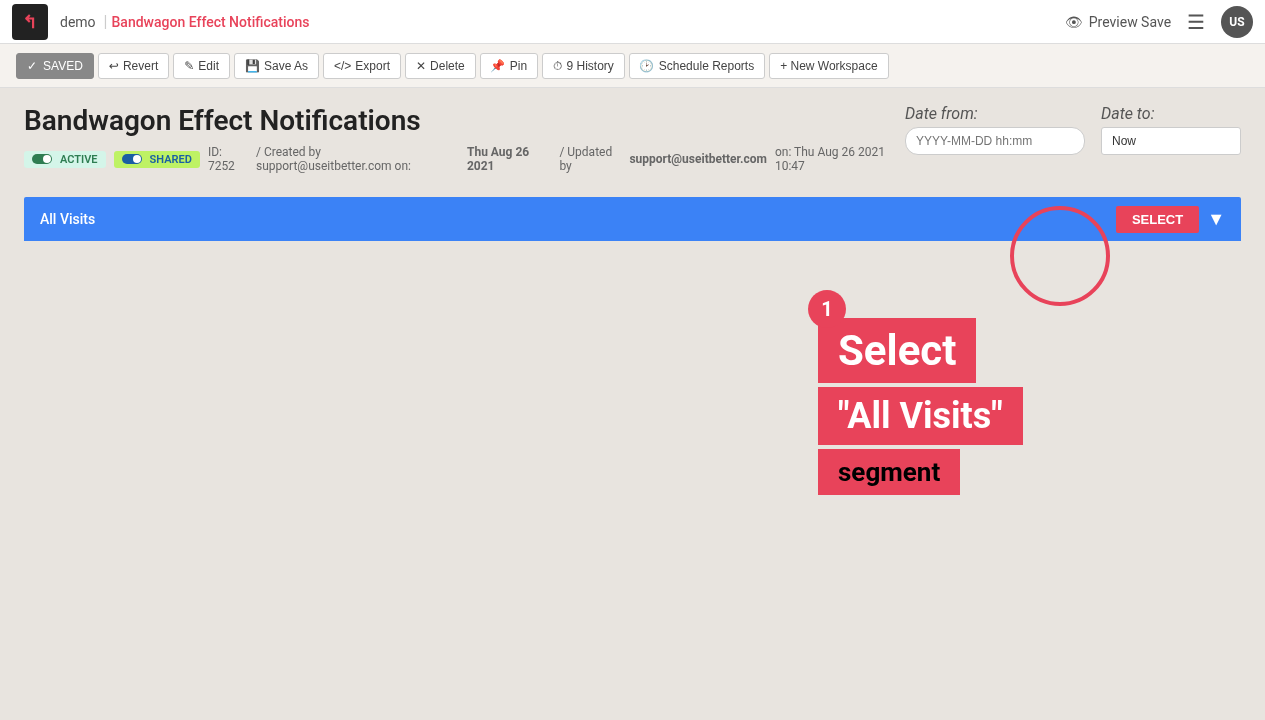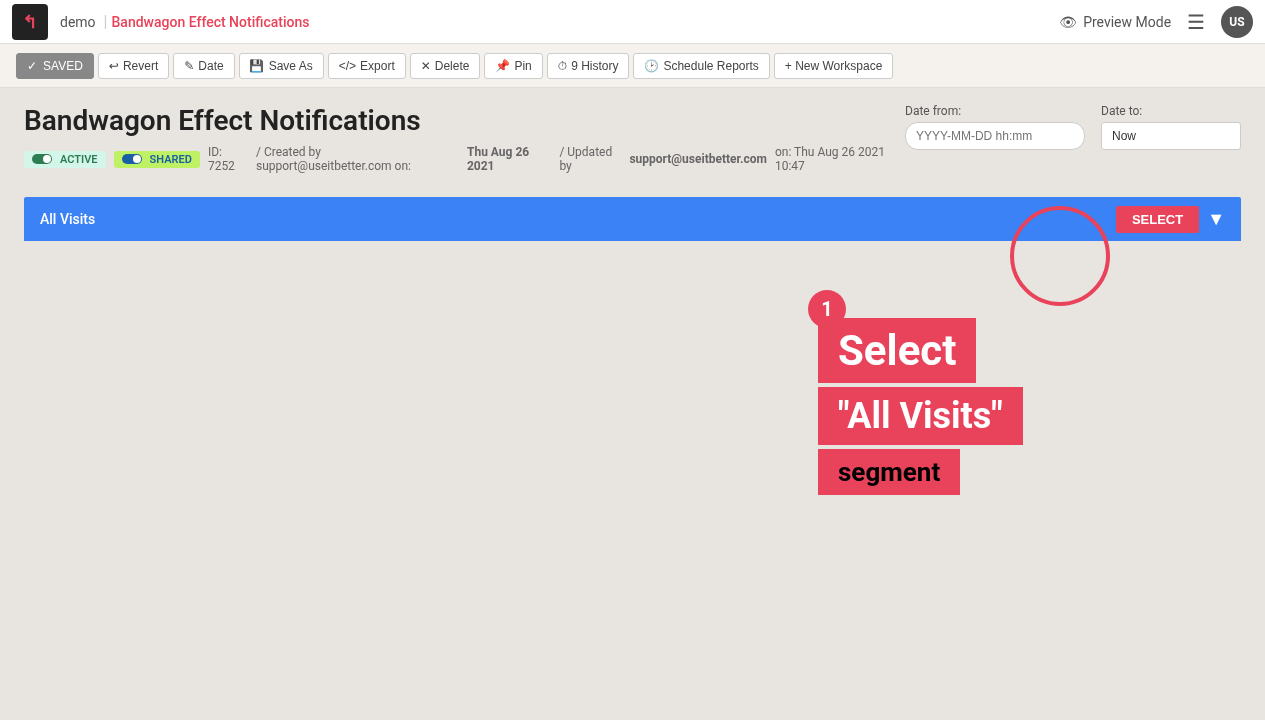--- a/index.html
+++ b/index.html
@@ -41,21 +41,21 @@
     .report-title { font-size: 28px; font-weight: 600; color: #222; margin-bottom: 8px; }
 
     .meta-row { display: flex; align-items: center; gap: 8px; font-size: 12px; color: #666; margin-bottom: 16px; }
     .badge {
       display: flex; align-items: center; gap: 4px; padding: 2px 8px;
       border-radius: 3px; font-size: 11px; font-weight: 600;
     }
     .badge-active { background: #d4f5e9; color: #2e7d52; }
     .badge-shared { background: #bef264; color: #1a5fa3; }
     .date-field { display: flex; flex-direction: column; gap: 4px; }
-    .date-label { font-size: 12px; color: #555; }
+    .date-label { font-size: 16px; color: #555; font-style: italic; }
     .date-input {
       padding: 6px 10px; border: 1px solid #ccc; border-radius: 13px;
       font-size: 12px; color: #999; background: #fff; width: 180px;
     }
     .date-now {
       padding: 6px 10px; border: 1px solid #ccc; border-radius: 3px;
       font-size: 12px; color: #333; background: #fff; width: 140px;
     }
 
     
@@ -124,39 +124,39 @@
   <nav class="top-nav">
     <div class="logo-box">
       <span class="logo-icon">↰</span>
     </div>
     <span class="nav-demo">demo</span>
     <span class="nav-sep">|</span>
     <span class="nav-title">Bandwagon Effect Notifications</span>
     <div class="nav-right">
       <div class="preview-mode">
         <span class="eye-icon">👁</span>
-        <span>Preview Mode</span>
+        <span>Preview Save</span>
       </div>
       <span class="hamburger">☰</span>
       <div class="avatar">US</div>
     </div>
   </nav>
 
   <div class="toolbar">
     <button class="toolbar-btn saved">
       <span class="check">✓</span>
       <span>SAVED</span>
     </button>
     <button class="toolbar-btn">
       <span>↩</span>
       <span>Revert</span>
     </button>
     <button class="toolbar-btn">
       <span>✎</span>
-      <span>Date</span>
+      <span>Edit</span>
     </button>
     <button class="toolbar-btn">
       <span>💾</span>
       <span>Save As</span>
     </button>
     <button class="toolbar-btn">
       <span>&lt;/&gt;</span>
       <span>Export</span>
     </button>
     <button class="toolbar-btn">

